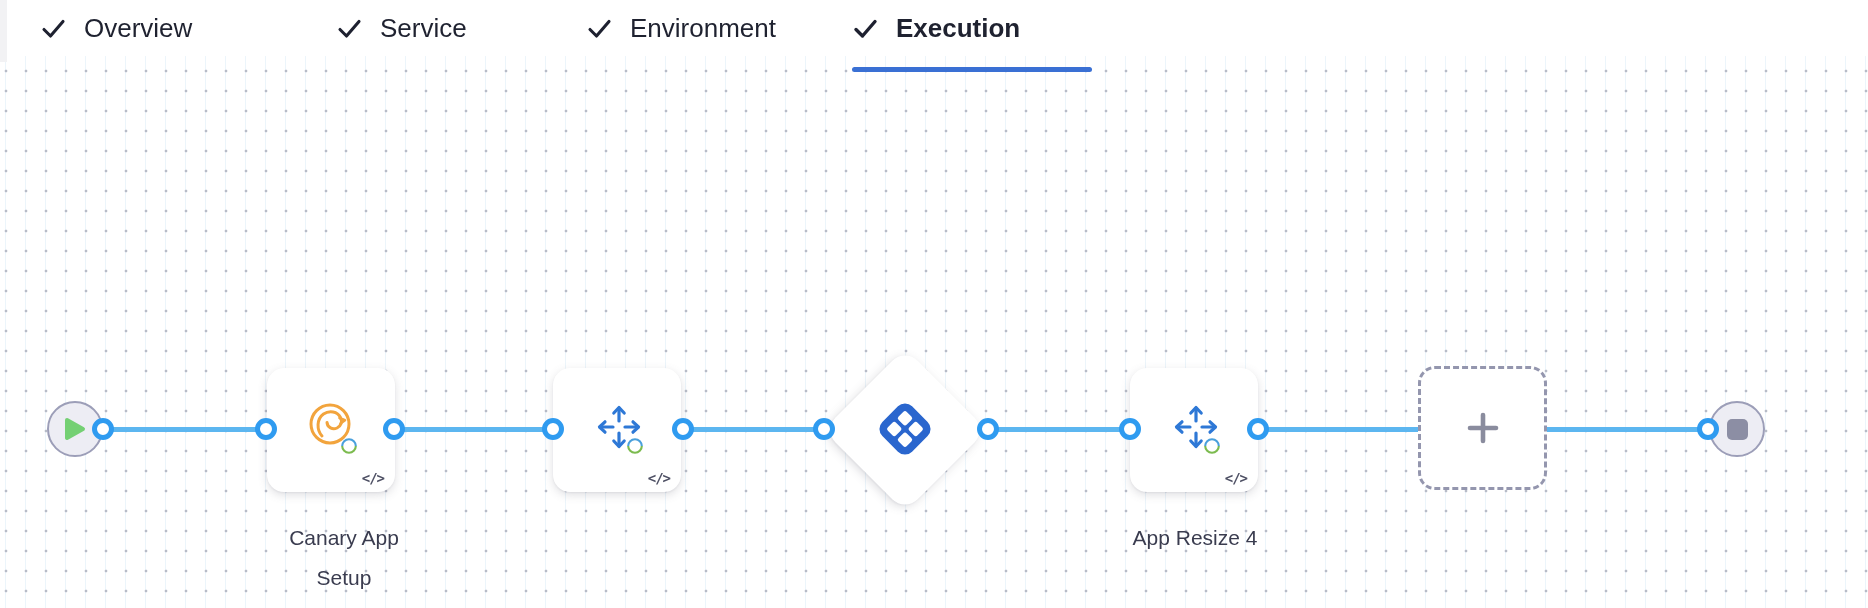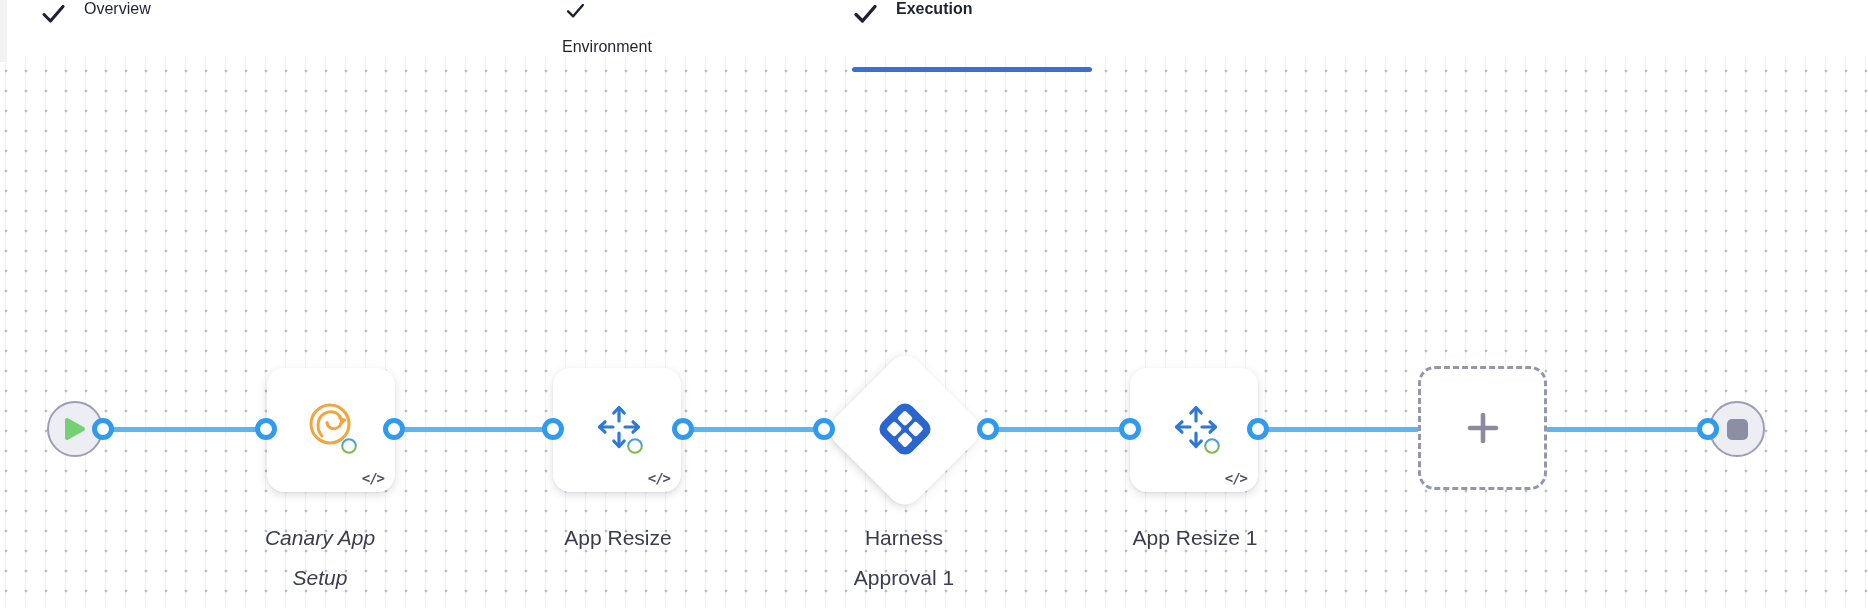--- a/index.html
+++ b/index.html
@@ -4,26 +4,26 @@
 <style>
   * { margin:0; padding:0; box-sizing:border-box; }
   body { background:#fff; }
   .screen {
     position:relative; width:1868px; height:608px; overflow:hidden;
     background:#fff; font-family:"Liberation Sans", sans-serif;
   }
   
   .tabbar { position:absolute; left:0; top:0; width:100%; height:56px; background:#fff; z-index:10; }
   .tabbar-edge { position:absolute; left:0; top:0; width:7px; height:62px; background:#f2f2f4; z-index:11; }
-  .tab { position:absolute; top:0; height:56px; display:flex; align-items:flex-start; gap:17px;
-         color:#1f2230; font-size:16px; cursor:pointer; }
+  .tab { position:absolute; top:0; height:56px; display:flex; align-items:center; gap:17px;
+         color:#1f2230; font-size:26px; cursor:pointer; }
   .tab.active { font-weight:700; }
   #tab-overview    { left:40px; }
   #tab-service     { left:336px; }
-  #tab-environment { left:562px;flex-direction:column; }
+  #tab-environment { left:586px; }
   #tab-execution   { left:852px; }
   #tab-advanced    { left:1162px; }
   .check-icon { width:27px; height:27px; display:block; }
   .tab-underline { position:absolute; left:852px; top:67px; width:240px; height:5px;
                    background:#3a70d4; border-radius:3px; z-index:12; }
   
   .canvas {
     position:absolute; left:0; top:56px; width:1868px; height:552px;
     background-color:#ffffff;
     background-image:
@@ -67,37 +67,43 @@
              border-radius:18px; transform:rotate(45deg); z-index:2; cursor:pointer;
              box-shadow:0 3px 10px rgba(96,97,112,0.20), 0 1px 2px rgba(40,41,61,0.06); }
   .approval-icon { position:absolute; left:874px; top:342px; z-index:3; }
   
   .add-step { position:absolute; left:1418px; top:310px; width:129px; height:124px; background:#fff;
               border:3.5px dashed #9496ae; border-radius:17px; z-index:2; cursor:pointer;
               display:flex; align-items:center; justify-content:center; }
   
   .step-label { position:absolute; top:462px; text-align:center; color:#3a3c4f;
                 font-size:21px; line-height:40px; z-index:2; }
-  #label-canary  { left:250px;  width:140px;font-style:italic; }
+  #label-canary  { left:274px;  width:140px; }
   #label-resize1 { left:548px;  width:140px; }
   #label-approval{ left:844px;  width:120px; }
   #label-resize2 { left:1120px; width:150px; }
   #label-addstep { left:1407px; width:150px; color:#555770; }
 </style>
 </head>
 <body>
 
 <div class="screen">
 
   <div class="tabbar">
     <div class="tab" id="tab-overview">
       <svg class="check-icon" viewBox="0 0 27 27" fill="none">
           <path d="M4 14.5 L10.5 21 L23 6.5" stroke="#1e2130" stroke-width="3.1" stroke-linecap="round" stroke-linejoin="round"></path>
         </svg>
       <span>Overview</span>
+    </div>
+    <div class="tab" id="tab-service">
+      <svg class="check-icon" viewBox="0 0 27 27" fill="none">
+          <path d="M4 14.5 L10.5 21 L23 6.5" stroke="#1e2130" stroke-width="3.1" stroke-linecap="round" stroke-linejoin="round"></path>
+        </svg>
+      <span>Service</span>
     </div>
     <div class="tab" id="tab-environment">
       <svg class="check-icon" viewBox="0 0 27 27" fill="none">
           <path d="M4 14.5 L10.5 21 L23 6.5" stroke="#1e2130" stroke-width="3.1" stroke-linecap="round" stroke-linejoin="round"></path>
         </svg>
       <span>Environment</span>
     </div>
     <div class="tab active" id="tab-execution">
       <svg class="check-icon" viewBox="0 0 27 27" fill="none">
           <path d="M4 14.5 L10.5 21 L23 6.5" stroke="#1e2130" stroke-width="3.4" stroke-linecap="round" stroke-linejoin="round"></path>
@@ -202,18 +208,16 @@
     <div class="port" style="left:383px;"></div>
     <div class="port" style="left:542px;"></div>
     <div class="port" style="left:672px;"></div>
     <div class="port" style="left:813px;"></div>
     <div class="port" style="left:977px;"></div>
     <div class="port" style="left:1119px;"></div>
     <div class="port" style="left:1247px;"></div>
     <div class="port" style="left:1697px;"></div>
 
     <div class="step-label" id="label-canary">Canary App Setup</div>
-    <div class="step-label" id="label-resize1">App Resize</div>
-    <div class="step-label" id="label-approval">Harness Approval 1</div>
-    <div class="step-label" id="label-resize2">App Resize 1</div>
+    <div class="step-label" id="label-resize2">App Resize 4</div>
 
   </div>
 </div>
 
 </body></html>

